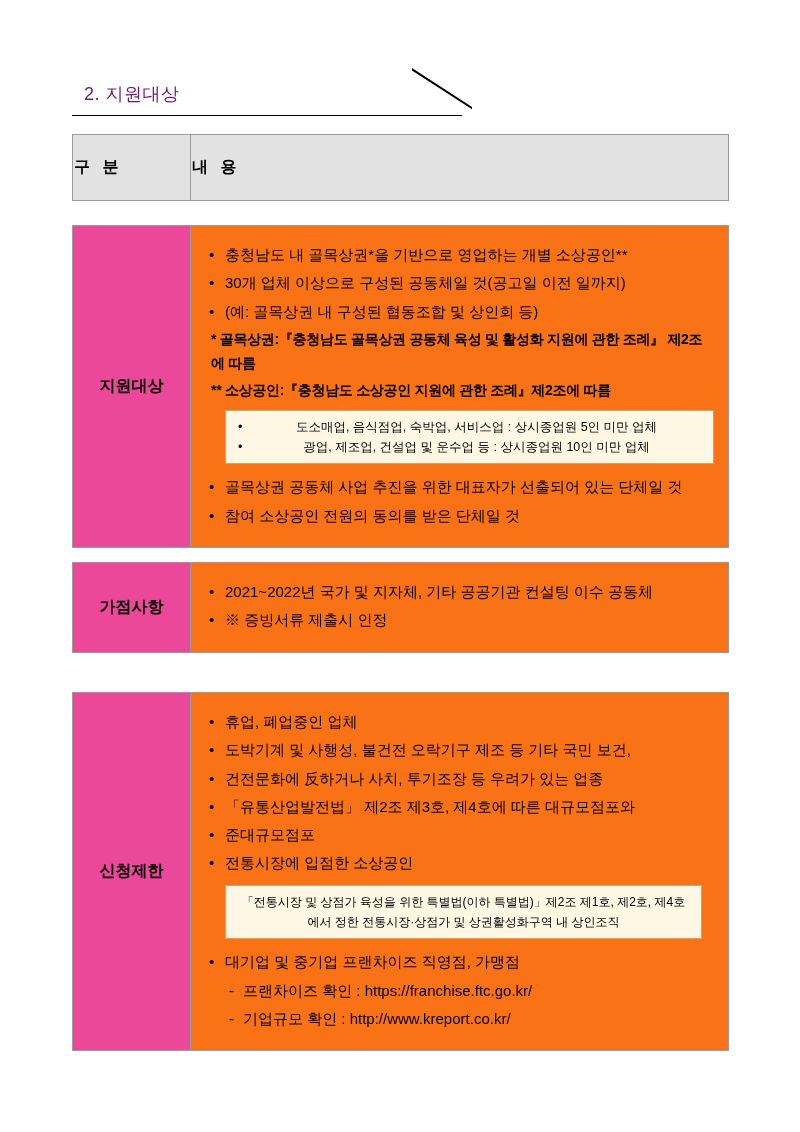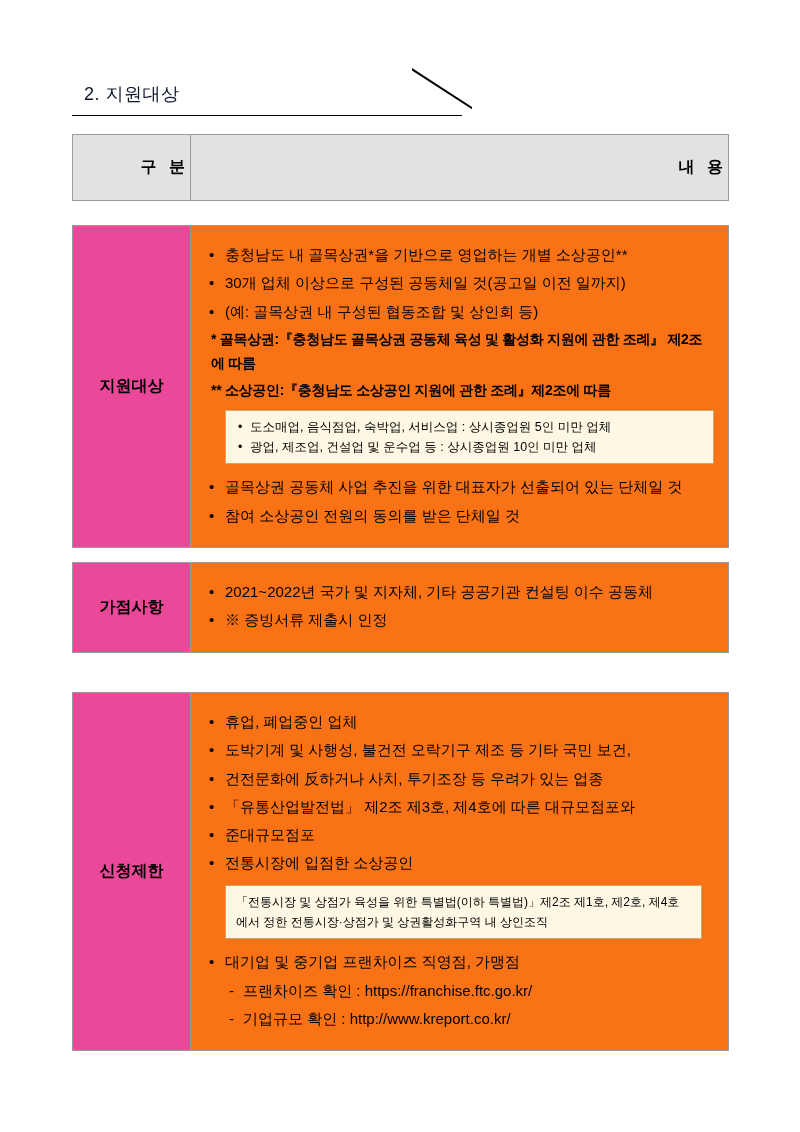--- a/index.html
+++ b/index.html
@@ -58,39 +58,39 @@
     background: #000000;
     transform-origin: 0 0;
     transform: rotate(33deg);
   }
   .section-title {
     position: absolute;
     left: 12px;
     top: 4px;
     font-size: 18px;
     letter-spacing: 0.5px;
-    color: #0f172a;
+    color: #701a75;
     white-space: nowrap;
     text-align: center;
   }
 
   
   .tbl {
     position: absolute;
     border-collapse: collapse;
     table-layout: fixed;
   }
   .tbl td {
     border: 1px solid #9b9b9b;
     vertical-align: middle;
     box-sizing: border-box;
   }
   .hdr-cell {
     background: #e2e2e2;
-    text-align: right;
+    text-align: left;
     font-weight: bold;
     font-size: 16px;
     letter-spacing: 4px;
     height: 66px;
   }
   .label-cell {
     background: #ec4899;
     text-align: center;
     font-weight: bold;
     font-size: 16px;
@@ -156,20 +156,21 @@
   }
 
   
   .hl-box {
     background: #fdf7e3;
     border: 1px solid #c9a86a;
     padding: 6px 10px;
     margin: 8px 0 10px 18px;
     font-size: 12.5px;
     line-height: 1.6;
+    text-align: center;
   }
   .hl-box ul {
     list-style: none;
     margin: 0;
     padding: 0;
   }
   .hl-box li {
     position: relative;
     padding-left: 14px;
   }

